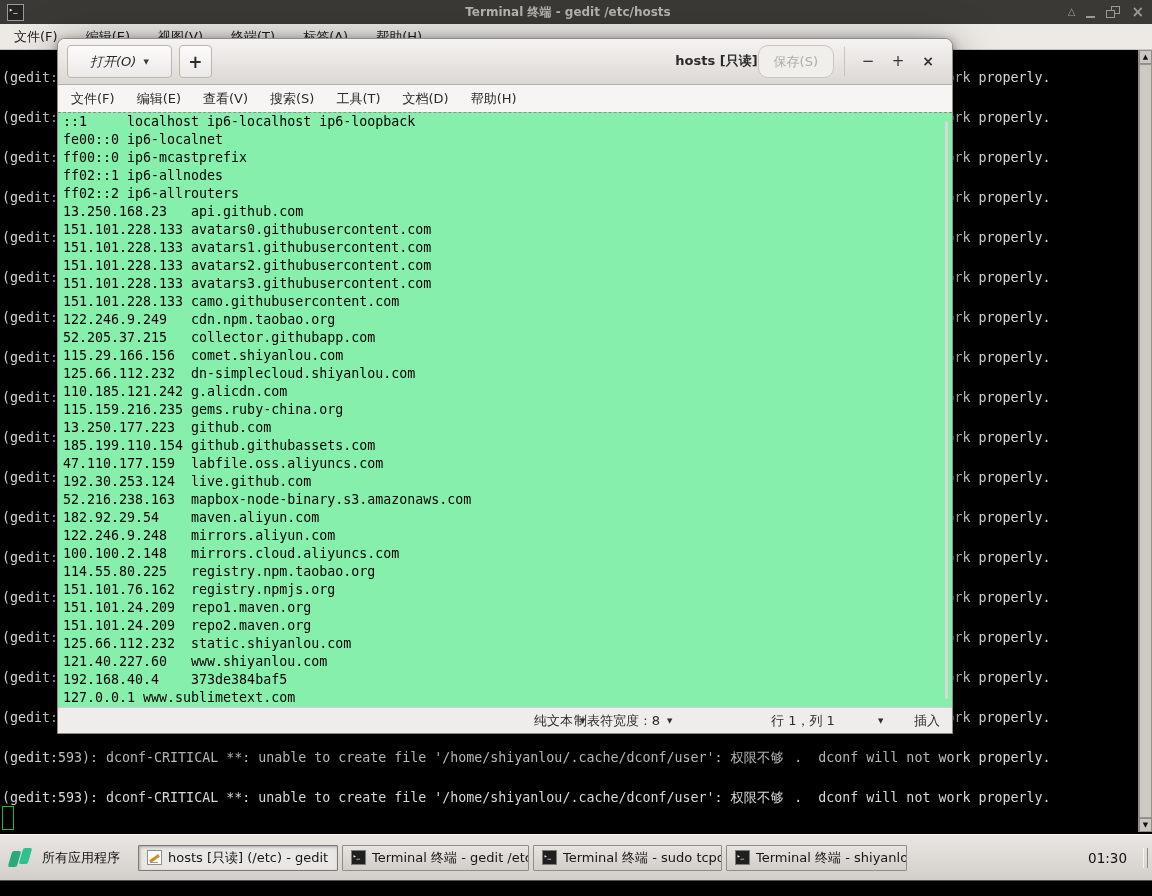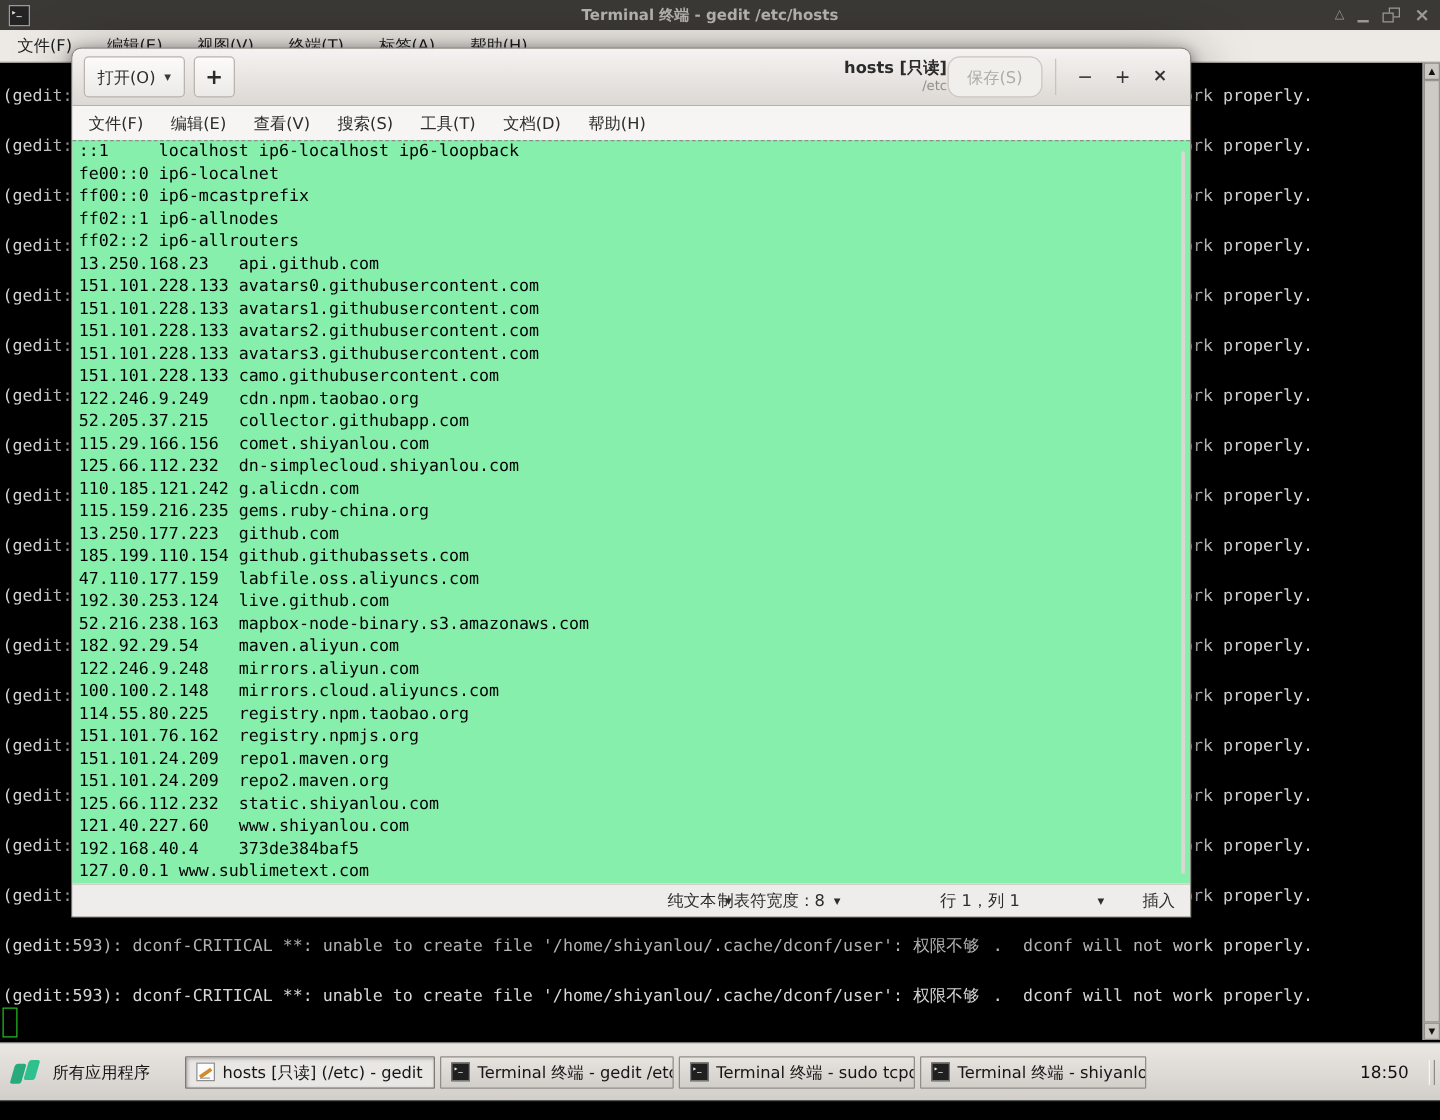--- a/index.html
+++ b/index.html
@@ -45,21 +45,21 @@
     border:1px solid #97948f;box-sizing:border-box;}
   
   .gedit{position:absolute;left:57px;top:38px;width:896px;height:696px;z-index:5;box-sizing:border-box;
     border:1px solid #8f8b85;border-radius:8px 8px 0 0;background:#fff;
     box-shadow:0 12px 44px rgba(0,0,0,.55),0 2px 10px rgba(0,0,0,.4);}
   .ghdr{height:45px;border-radius:7px 7px 0 0;border-bottom:1px solid #b4b0aa;
     background:linear-gradient(#f5f3f1,#dcd8d4);display:flex;align-items:center;padding:0 9px;}
   .gbtn{height:33px;box-sizing:border-box;border:1px solid #b9b5af;border-radius:4px;
     background:linear-gradient(#fcfbfa,#eceae7);display:flex;align-items:center;justify-content:center;
     font-size:13px;color:#2c2c2c;}
-  .g-open{padding:0 10px;gap:7px;}
+  .g-open{padding:0 22px;gap:7px;font-style:italic;}
   .g-open .caret{font-size:7px;color:#3a3a3a;}
   .g-plus{width:33px;margin-left:7px;font-size:17px;font-weight:bold;color:#2c2c2c;}
   .gtitle-wrap{flex:1;text-align:right;line-height:1.25;}
   .gtitle{font-size:13px;font-weight:bold;color:#2b2b2b;}
   .gsub{font-size:10.5px;color:#928f8a;}
   .g-save{padding:0 15px;color:#aeaca8;background:#f1efec;border-color:#c9c5bf;border-radius:10px;}
   .gsep{width:1px;height:29px;background:#c7c3bd;margin:0 8px 0 10px;}
   .gwinbtn{width:30px;text-align:center;font-size:15px;color:#333;line-height:45px;}
   .gwinbtn.x{font-weight:bold;font-size:14px;}
   .gmenubar{height:27px;background:#f6f5f3;display:flex;align-items:center;padding-left:2px;}
@@ -74,21 +74,21 @@
   .gsb-item .dd{font-size:7px;color:#2d2d2d;}
   
   .taskbar{position:absolute;left:0;top:834px;width:1152px;height:47px;z-index:10;
     background:linear-gradient(#eae7e3,#d2cfca);border-top:1px solid #f8f7f5;border-bottom:1px solid #55534f;
     display:flex;align-items:center;box-sizing:border-box;}
   .tb-logo{position:relative;width:26px;height:20px;margin-left:8px;}
   .tb-logo i{position:absolute;display:block;width:9px;height:16px;border-radius:2px;transform:skewX(-16deg);}
   .tb-logo .l1{left:2px;top:3px;background:#27ab7c;}
   .tb-logo .l2{left:13px;top:0;background:#2ec08e;}
   .tb-apps{margin-left:8px;font-size:13px;color:#161616;white-space:nowrap;}
-  .tb-tasks{display:flex;margin-left:28px;gap:4px;}
+  .tb-tasks{display:flex;margin-left:18px;gap:4px;}
   .tb-task{height:26px;box-sizing:border-box;border:1px solid #908d88;border-radius:1px;
     background:linear-gradient(#e7e4e0,#d1cdc9);display:flex;align-items:center;gap:6px;
     padding:0 8px;font-size:13px;color:#161616;white-space:nowrap;overflow:hidden;}
   .tb-task.active{background:#e9e7e4;border-color:#7d7a75;box-shadow:inset 1px 1px 3px rgba(0,0,0,.28);}
   .tb-task:nth-child(1){width:200px;}
   .tb-task:nth-child(2){width:187px;}
   .tb-task:nth-child(3){width:189px;}
   .tb-task:nth-child(4){width:181px;}
   .ticon{flex:none;width:15px;height:15px;box-sizing:border-box;background:#1f1f1f;border:1px solid #7a7a7a;
     color:#eee;font:bold 6px "DejaVu Sans Mono",monospace;padding:1px 0 0 1px;}
@@ -157,21 +157,20 @@
 
 <div class="gedit">
   <div class="ghdr">
     <div class="gbtn g-open">
       <span>打开(O)</span>
       <span class="caret">▼</span>
     </div>
     <div class="gbtn g-plus">+</div>
     <div class="gtitle-wrap">
       <div class="gtitle">hosts [只读]</div>
-      <div class="gsub">/etc</div>
     </div>
     <div class="gbtn g-save">保存(S)</div>
     <div class="gsep"></div>
     <div class="gwinbtn">−</div>
     <div class="gwinbtn">+</div>
     <div class="gwinbtn x">×</div>
   </div>
   <div class="gmenubar">
       <span class="gmenu-item">文件(F)</span>
       <span class="gmenu-item">编辑(E)</span>
@@ -219,21 +218,21 @@
   </div>
   <div class="gstatusbar">
     <span class="gsb-item" style="left:476px">
       <span>纯文本</span>
       <span class="dd">▼</span>
     </span>
     <span class="gsb-item" style="left:516px">
       <span>制表符宽度 : 8</span>
       <span class="dd">▼</span>
     </span>
-    <span class="gsb-item" style="left:694px">
+    <span class="gsb-item" style="left:713px">
       <span>行 1，列 1</span>
     </span>
     <span class="gsb-item" style="left:820px">
       <span class="dd">▼</span>
     </span>
     <span class="gsb-item" style="left:856px">
       <span>插入</span>
     </span>
   </div>
 </div>
@@ -255,15 +254,15 @@
       </div>
       <div class="tb-task">
         <span class="ticon"></span>
         <span>Terminal 终端 - sudo tcpdu⋯</span>
       </div>
       <div class="tb-task">
         <span class="ticon"></span>
         <span>Terminal 终端 - shiyanlou@⋯</span>
       </div>
     </div>
-  <span class="tb-clock">18:50</span>
+  <span class="tb-clock">01:30</span>
   <span class="tb-handle"></span>
 </div>
 
 </body></html>

